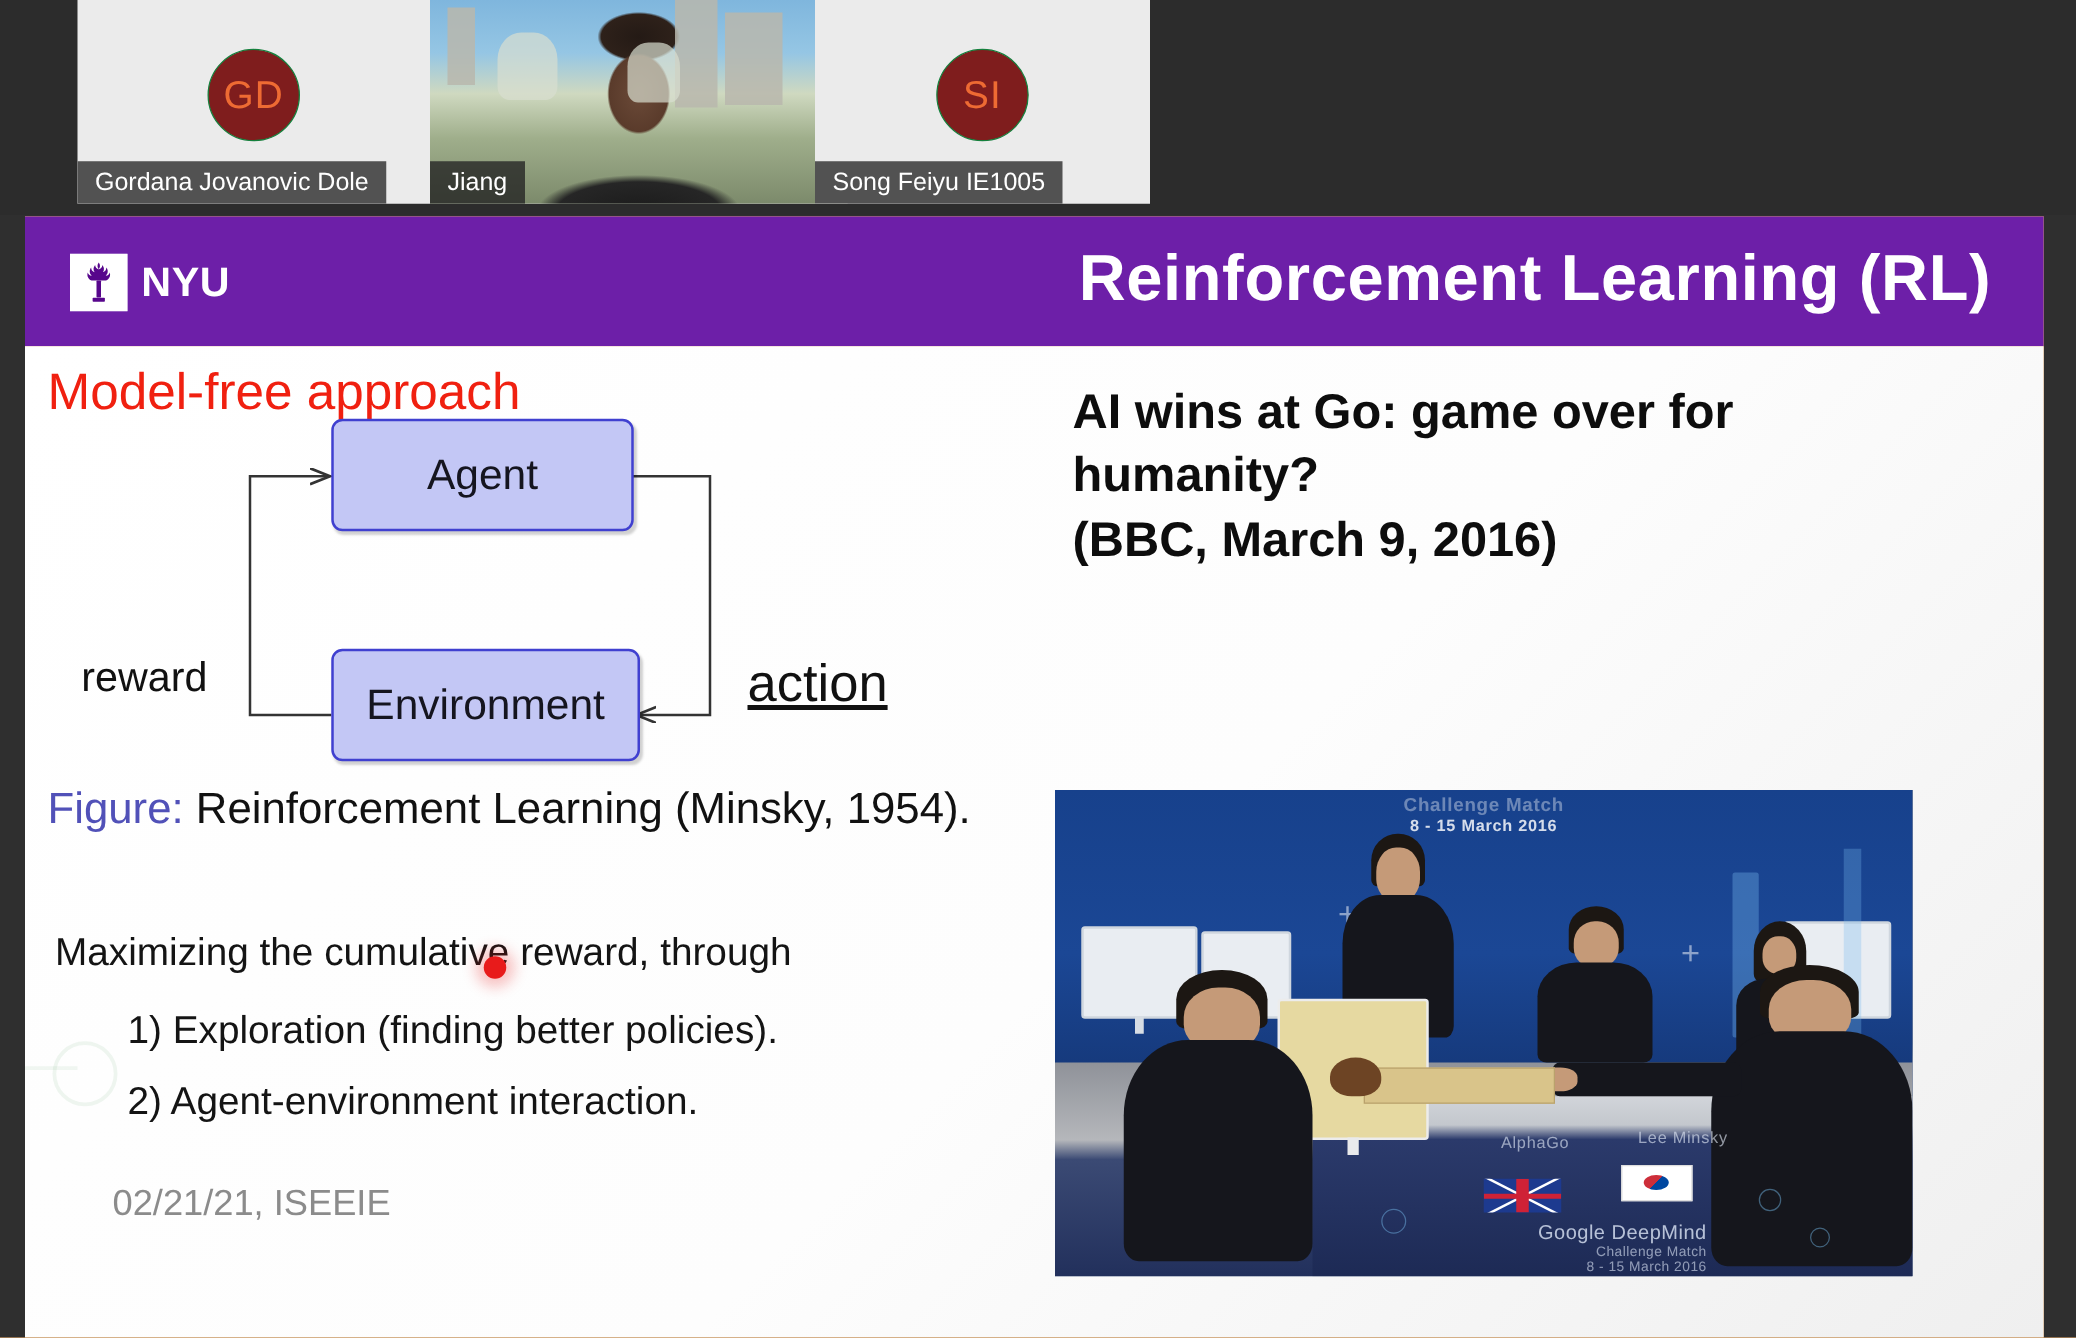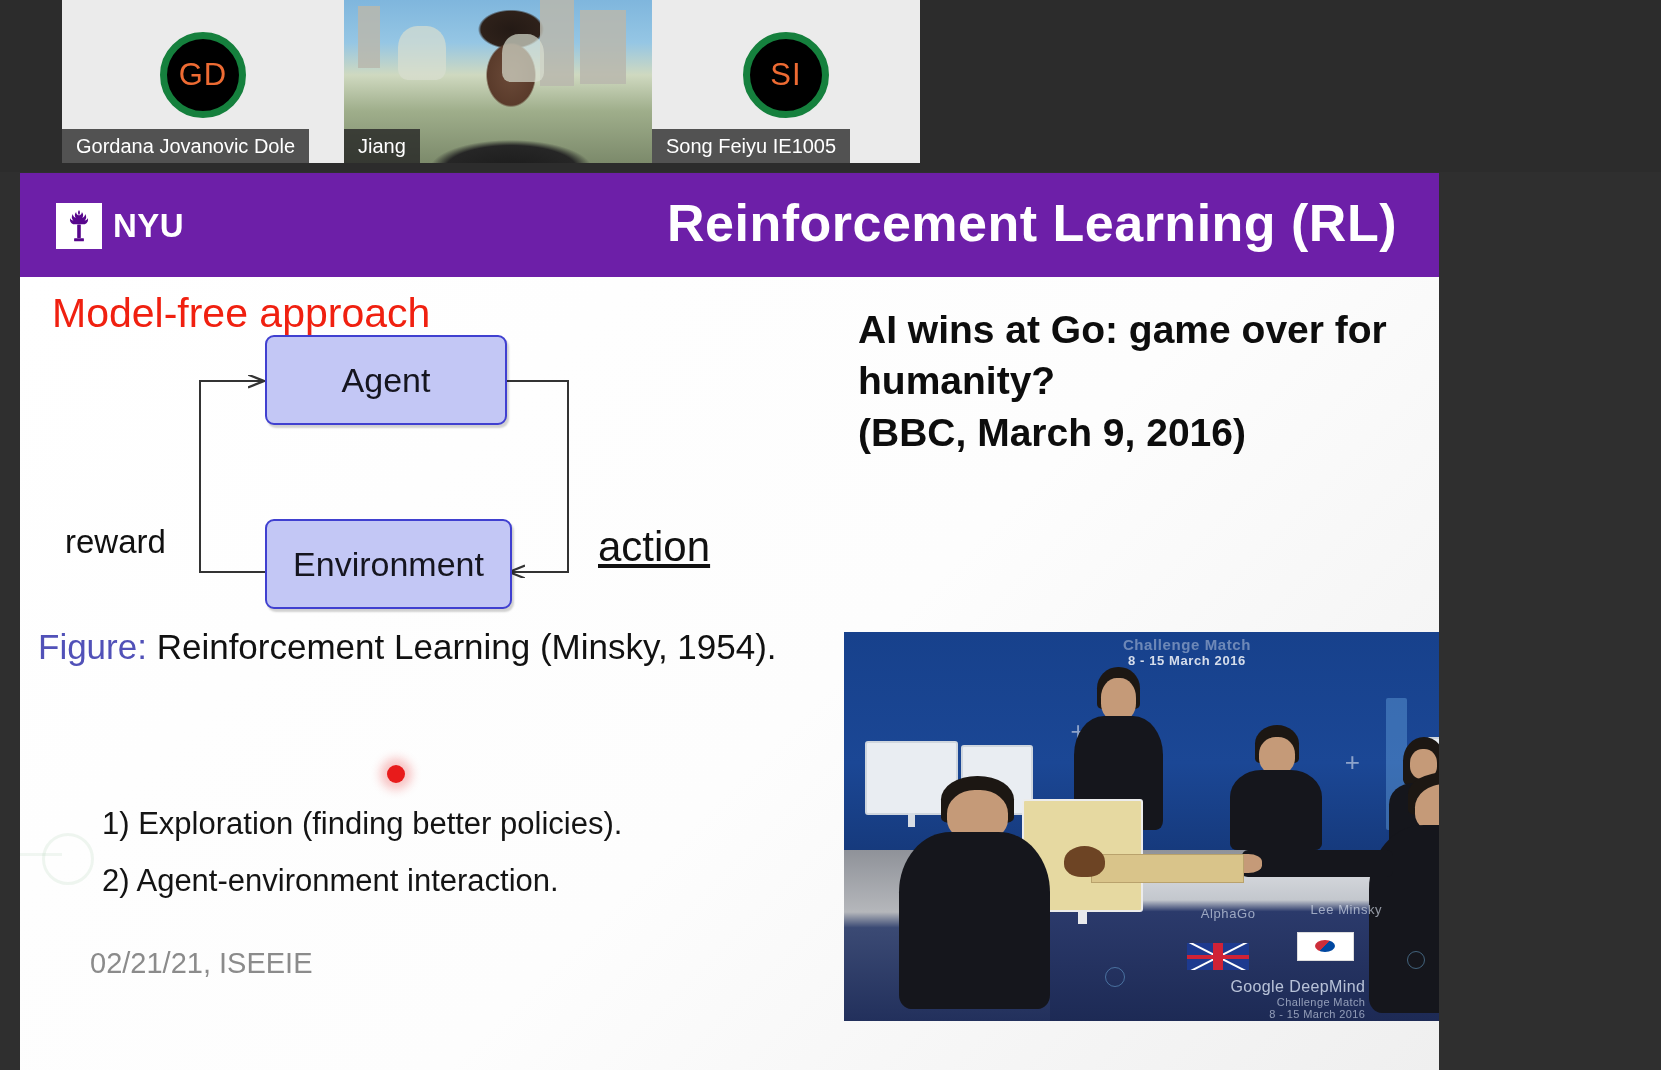--- a/index.html
+++ b/index.html
@@ -24,21 +24,21 @@
     position:absolute;left:0;bottom:0;height:34px;
     background:rgba(60,60,60,.88);
     color:#fff;font-size:20px;line-height:34px;
     padding:0 14px;white-space:nowrap;
     max-width:100%;box-sizing:border-box;
   }
   .avatar{
     position:absolute;left:50%;top:50%;
     transform:translate(-50%,-58%);
     width:72px;height:72px;border-radius:50%;
-    background:#000000;border:7px solid #15803d;
+    background:#7f1d1d;border:1px solid #15803d;
     color:#ee6b33;font-size:31px;letter-spacing:1px;
     display:flex;align-items:center;justify-content:center;
   }
   .avatar.ys{color:#e8a33d;}
 
   
   .vid-jiang{
     position:absolute;inset:0;
     background:
       radial-gradient(ellipse 42px 54px at 50% 46%, #6b4a38 0%, #5a3b2b 56%, rgba(90,59,43,0) 60%),
@@ -54,21 +54,21 @@
       radial-gradient(ellipse 34px 44px at 52% 66%, #c49a7a 0%, #b2866a 60%, rgba(178,134,106,0) 66%),
       radial-gradient(ellipse 40px 26px at 52% 44%, #3a3028 0%, #4a3c30 62%, rgba(74,60,48,0) 70%),
       linear-gradient(to bottom,#f2e5a8 0%,#f0e3a4 22%,#7a3a28 24%,#6e3322 58%,#2a2118 70%,#1d1712 100%);
   }
   .vid-ibrahim .frame{position:absolute;background:#d8cdbf;border:2px solid #3b2f24;}
   .vid-ibrahim .desk{position:absolute;left:0;right:0;background:linear-gradient(#7d3c27,#5d2d1d);}
 
   
   #slide{
     position:absolute;left:20px;top:173px;
-    width:1419px;height:897px;
+    width:1615px;height:897px;
     background:#fdba74;
     overflow:hidden;
   }
   #slide-header{
     position:relative;width:100%;height:104px;
     background:#6d1fa8;
   }
   #nyu-logo{
     position:absolute;left:36px;top:30px;
     display:flex;align-items:center;gap:11px;
@@ -90,21 +90,21 @@
     background:linear-gradient(135deg,#ffffff 0%,#fdfdfd 55%,#efefef 100%);
   }
 
   
   .wm{position:absolute;border:3px solid rgba(140,190,150,.14);border-radius:50%;}
   .wm-line{position:absolute;height:3px;background:rgba(140,190,150,.12);}
 
   
   #model-free{
     position:absolute;left:18px;top:13px;
-    color:#f02010;font-size:41px;white-space:nowrap;margin-left:14px;
+    color:#f02010;font-size:41px;white-space:nowrap;
   }
   #rl-diagram{position:absolute;left:0;top:52px;width:620px;height:300px;}
   .box{
     position:absolute;background:#c3c7f5;border:2px solid #4040d0;
     border-radius:9px;box-shadow:2px 3px 2px rgba(0,0,0,.18);
     display:flex;align-items:center;justify-content:center;
     color:#15151f;font-size:34px;
   }
   #box-agent{left:245px;top:6px;width:238px;height:86px;}
   #box-env{left:245px;top:190px;width:243px;height:86px;}
@@ -287,20 +287,21 @@
       <div class="box" id="box-agent">Agent</div>
       <div class="box" id="box-env">Environment</div>
       <div id="label-reward">reward</div>
       <div id="label-action">action</div>
     </div>
 
     <div id="figure-caption">
       <span class="fig-word">Figure:</span><span class="fig-rest"> Reinforcement Learning (Minsky,   1954).</span>
     </div>
 
+    <div id="para-max">Maximizing the cumulative reward, through</div>
     <div id="bullet-1">1) Exploration (finding better policies).</div>
     <div id="bullet-2">2) Agent-environment interaction.</div>
 
     <div id="laser-dot"></div>
 
     <div id="footer-date">02/21/21, ISEEIE</div>
 
     <div id="news-heading">
       <div>AI wins at Go: game over for humanity?</div>
       <div>(BBC, March 9, 2016)</div>

